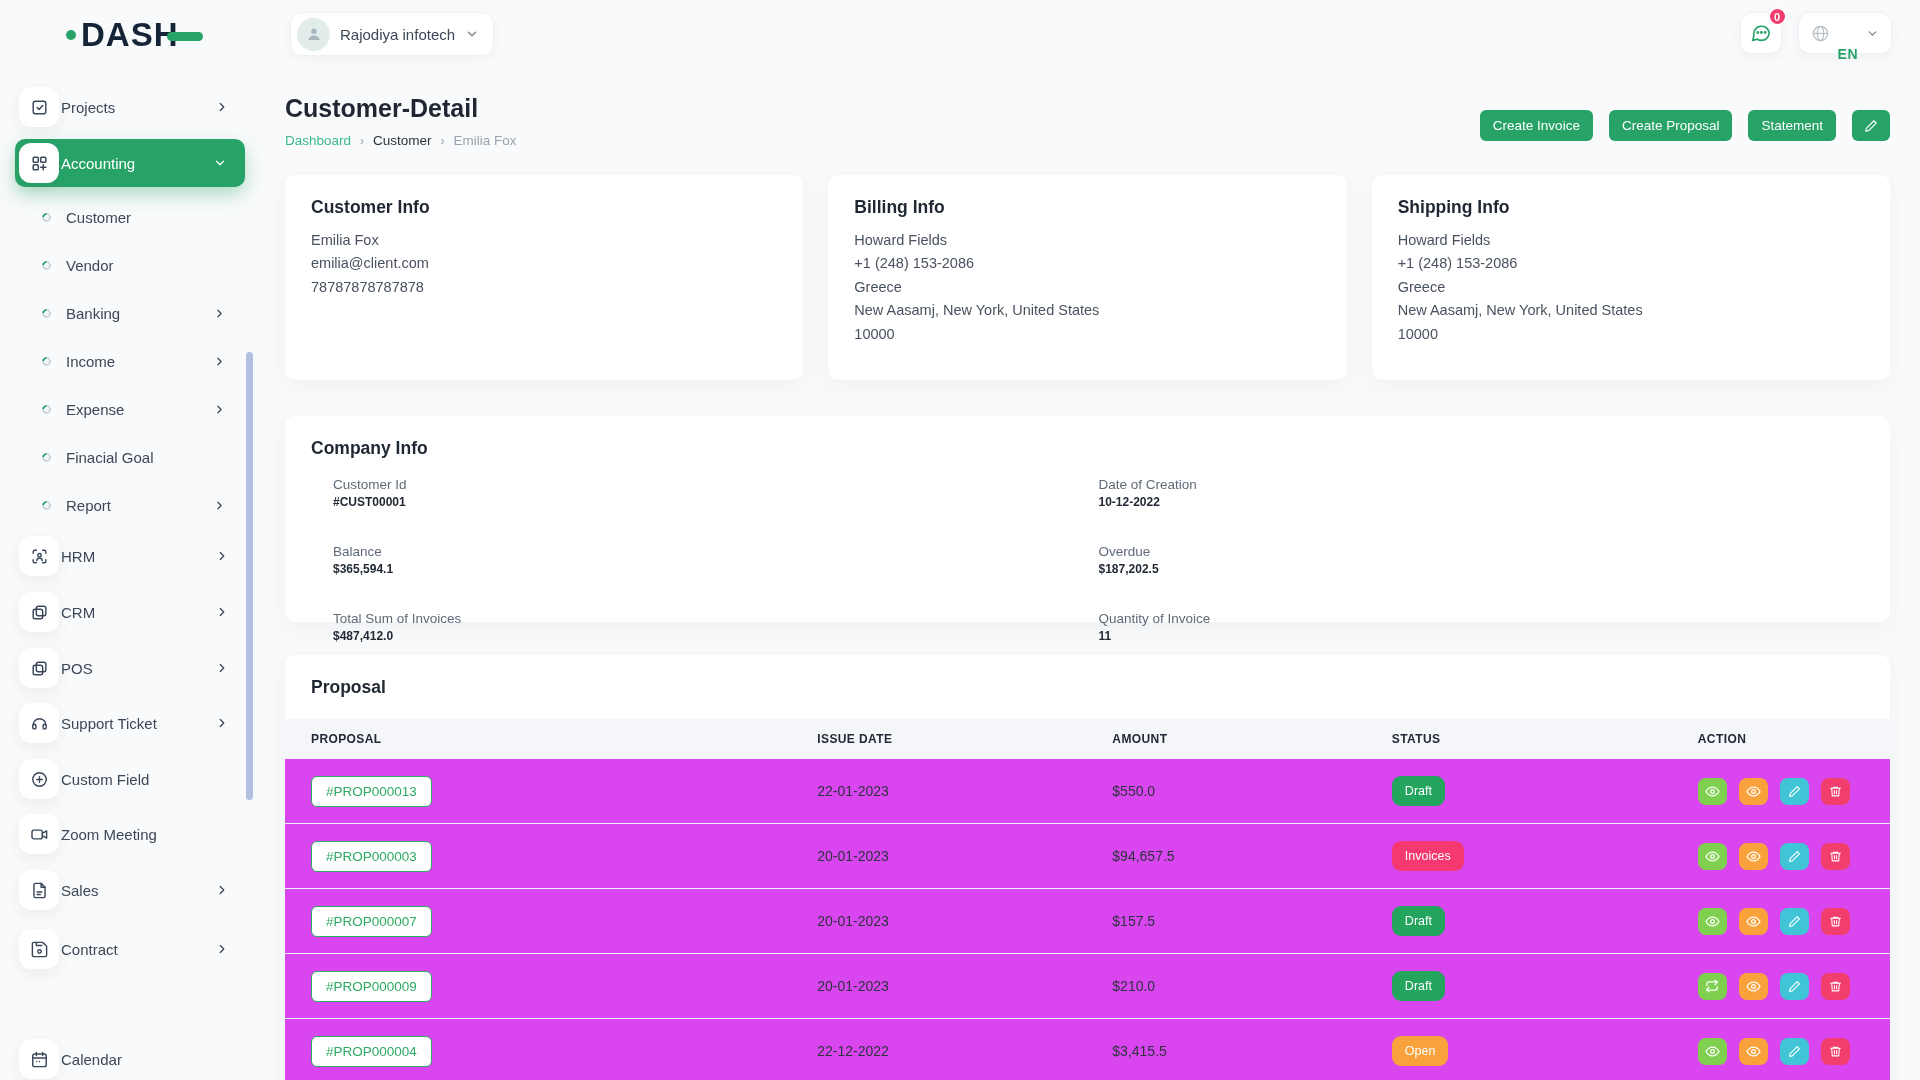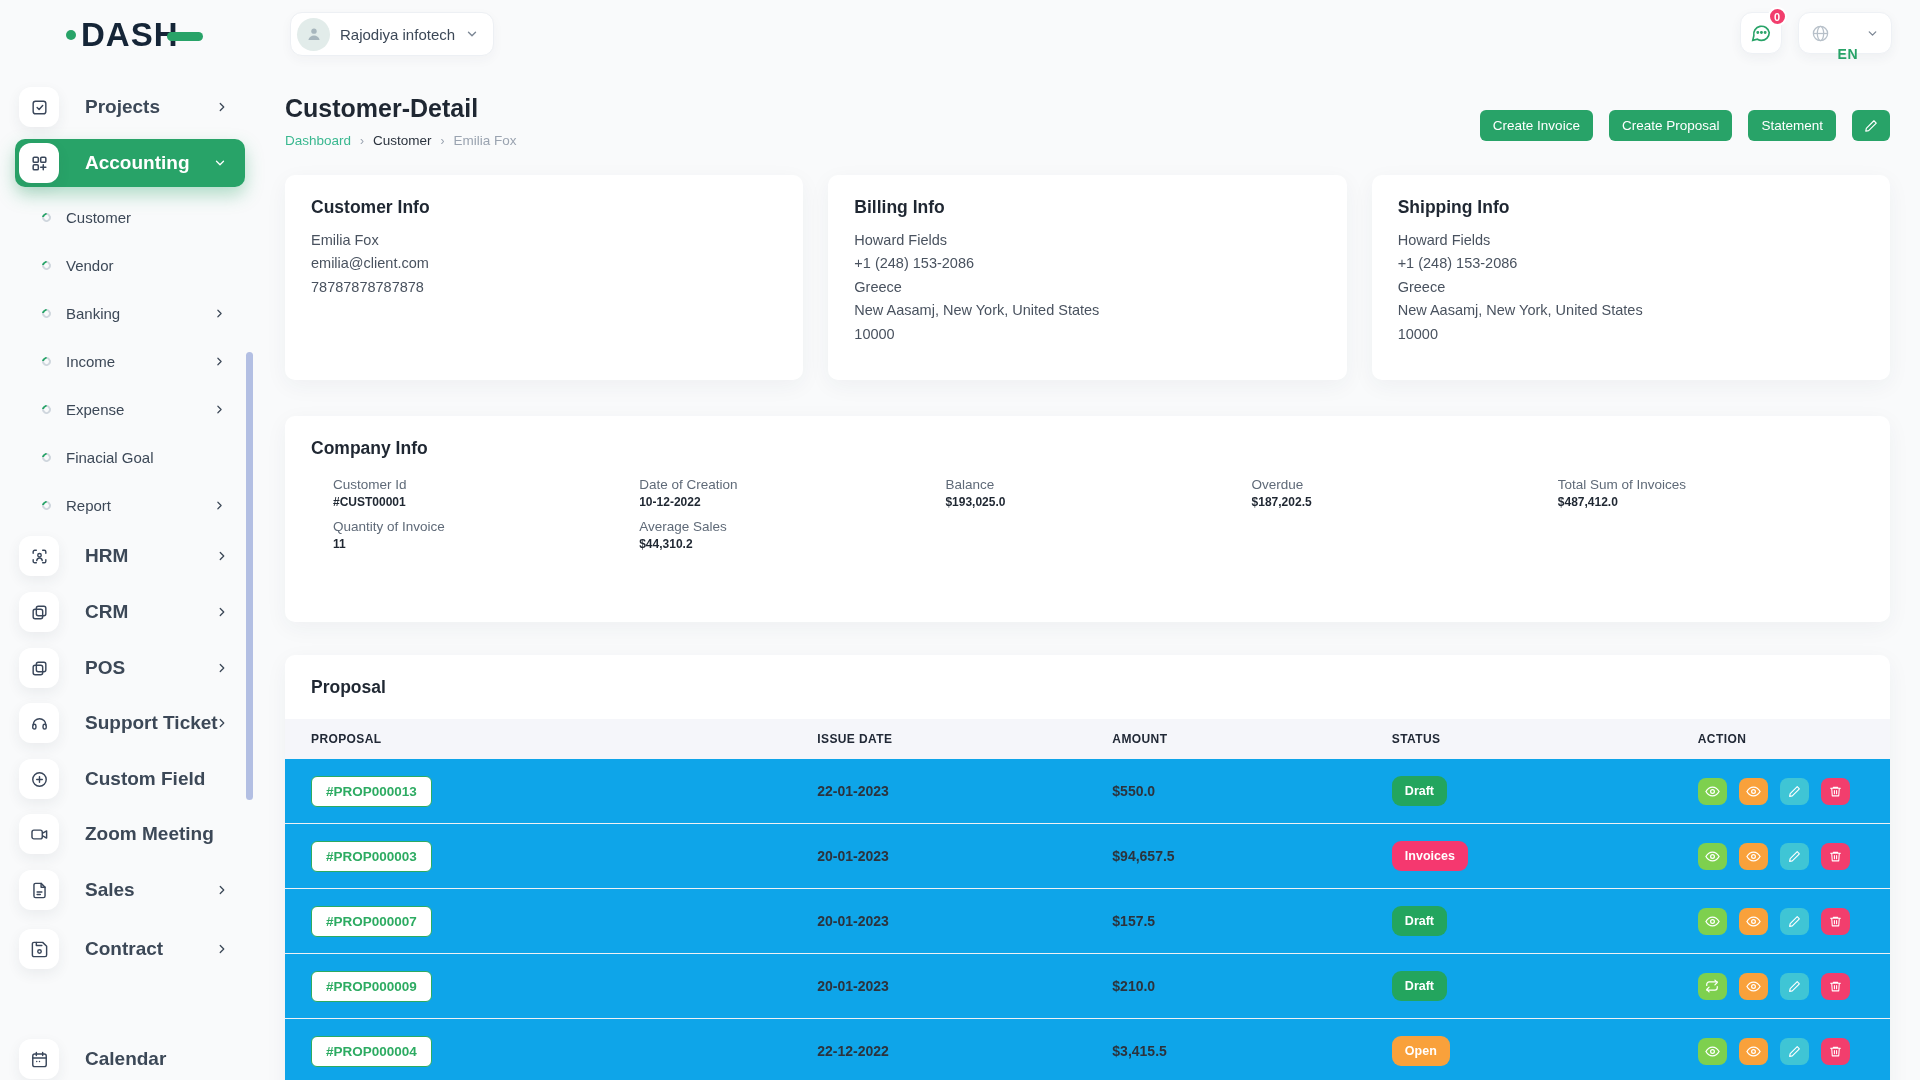--- a/index.html
+++ b/index.html
@@ -42,21 +42,21 @@
     color:#fff;font-size:11px;font-weight:700;display:flex;align-items:center;justify-content:center;border:2px solid #fff;}
   .lang-pill{height:42px;background:#fff;border:1px solid #eef1f5;border-radius:12px;display:flex;align-items:center;
     gap:8px;padding:0 12px;box-shadow:0 4px 12px rgba(40,50,70,.05);cursor:pointer;}
   .lang-code{color:var(--green);font-weight:700;font-size:14px;letter-spacing:.5px;margin-top:41px;}
 
   
   .sidebar{position:absolute;left:15px;top:72px;width:232px;height:1008px;}
   .nav,.sub{position:absolute;left:0;width:230px;height:48px;display:flex;align-items:center;cursor:pointer;}
   .icon-sq{position:absolute;left:4px;width:40px;height:40px;background:#fff;border-radius:12px;
     box-shadow:0 5px 14px rgba(40,50,70,.07);display:flex;align-items:center;justify-content:center;color:#39465a;}
-  .nav .lbl{position:absolute;left:70px;font-size:19px;font-weight:700;color:var(--side);}
+  .nav .lbl{position:absolute;left:46px;font-size:15px;font-weight:400;color:var(--side);}
   .nav .arr{position:absolute;left:200px;color:var(--side);}
   .nav.active{background:var(--green);border-radius:10px;box-shadow:0 8px 18px rgba(40,163,104,.35);}
   .nav.active .lbl{color:#fff;}
   .nav.active .arr{color:#fff;left:198px;}
   .sub .bullet{position:absolute;left:27px;width:9px;height:9px;border-radius:50%;
     border:2.5px solid #cfd6dd;border-top-color:var(--green);transform:rotate(-40deg);}
   .sub .lbl{position:absolute;left:51px;font-size:15px;color:var(--side);}
   .sub .arr{position:absolute;left:198px;color:var(--side);}
   .scrollbar{position:absolute;left:231px;top:280px;width:7px;height:448px;border-radius:4px;background:#b3bfe3;}
 
@@ -74,32 +74,32 @@
   .btn.icon-only{width:38px;justify-content:center;padding:0;}
 
   
   .card{background:#fff;border-radius:10px;box-shadow:0 6px 22px rgba(40,50,70,.05);}
   .info-row{position:absolute;left:285px;top:175px;width:1605px;display:flex;gap:25px;}
   .info-card{flex:1;height:205px;padding:22px 26px;}
   .card-title{font-size:17.5px;font-weight:700;color:var(--dark);}
   .info-lines{margin-top:11px;font-size:14.5px;color:#49525f;line-height:1.62;}
 
   .company-card{position:absolute;left:285px;top:416px;width:1605px;height:206px;padding:22px 26px;}
-  .company-grid{margin-top:18px;margin-left:22px;display:grid;grid-template-columns:repeat(5,1fr);row-gap:10px;}
+  .company-grid{margin-top:18px;margin-left:22px;display:grid;grid-template-columns:repeat(2,1fr);row-gap:35px;}
   .fld .flabel{font-size:13.5px;color:#5f6a78;}
   .fld .fvalue{font-size:12px;font-weight:700;color:var(--dark);margin-top:3px;}
 
   
   .proposal-card{position:absolute;left:285px;top:655px;width:1605px;height:480px;padding-top:22px;}
   .proposal-card .card-title{padding:0 26px;}
   .thead{margin-top:21px;height:40px;background:#f5f6fa;display:grid;align-items:center;padding:0 26px;
     grid-template-columns:32.6% 19% 18% 19.7% 1fr;}
   .thead span{font-size:12px;font-weight:700;letter-spacing:.4px;color:#212936;}
   .trow{height:65px;display:grid;align-items:center;padding:0 26px;grid-template-columns:32.6% 19% 18% 19.7% 1fr;
-    border-bottom:1px solid #eef1f5;background:#0ea5e9;font-weight:bold;}
+    border-bottom:1px solid #eef1f5;background:#d946ef;}
   .prop-pill{display:inline-block;justify-self:start;border:1px solid #2dab62;color:#2dab62;border-radius:6px;
     padding:7px 14px;font-size:13.5px;cursor:pointer;background:#fff;}
   .cell{font-size:14px;color:#2c333d;}
   .status-badge{display:inline-block;justify-self:start;color:#fff;font-size:12.5px;border-radius:9px;padding:8px 13px;}
   .status-badge.draft{background:var(--badge-draft);}
   .status-badge.accepted{background:var(--badge-accepted);}
   .status-badge.open{background:var(--badge-open);}
   .acts{display:flex;gap:12px;}
   .act{width:29px;height:27px;border-radius:8px;display:flex;align-items:center;justify-content:center;color:#fff;cursor:pointer;}
   .act.view{background:var(--act-view);}
@@ -398,21 +398,21 @@
     <div class="fld">
       <div class="flabel">Customer Id</div>
       <div class="fvalue">#CUST00001</div>
     </div>
     <div class="fld">
       <div class="flabel">Date of Creation</div>
       <div class="fvalue">10-12-2022</div>
     </div>
     <div class="fld">
       <div class="flabel">Balance</div>
-      <div class="fvalue">$193,025.0</div>
+      <div class="fvalue">$365,594.1</div>
     </div>
     <div class="fld">
       <div class="flabel">Overdue</div>
       <div class="fvalue">$187,202.5</div>
     </div>
     <div class="fld">
       <div class="flabel">Total Sum of Invoices</div>
       <div class="fvalue">$487,412.0</div>
     </div>
     <div class="fld">

